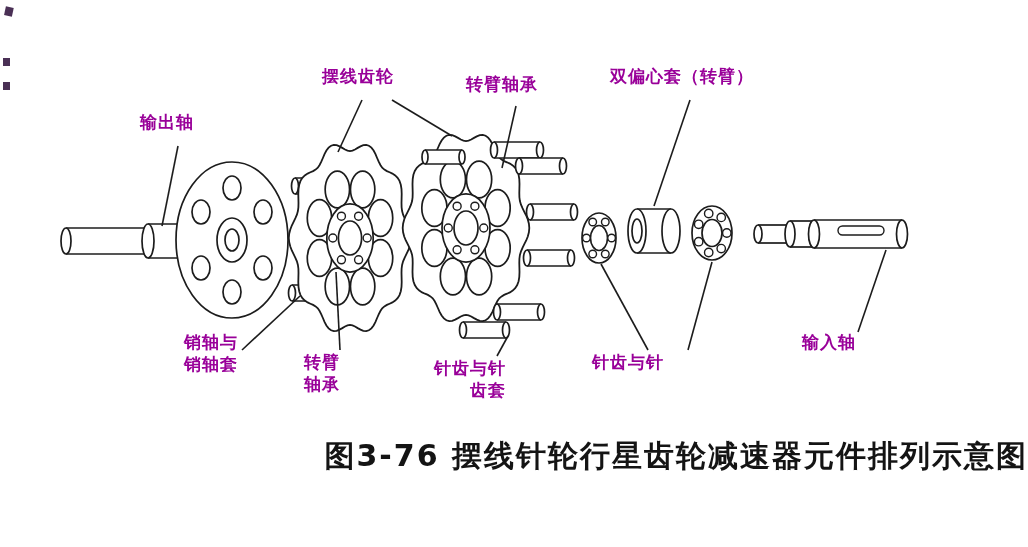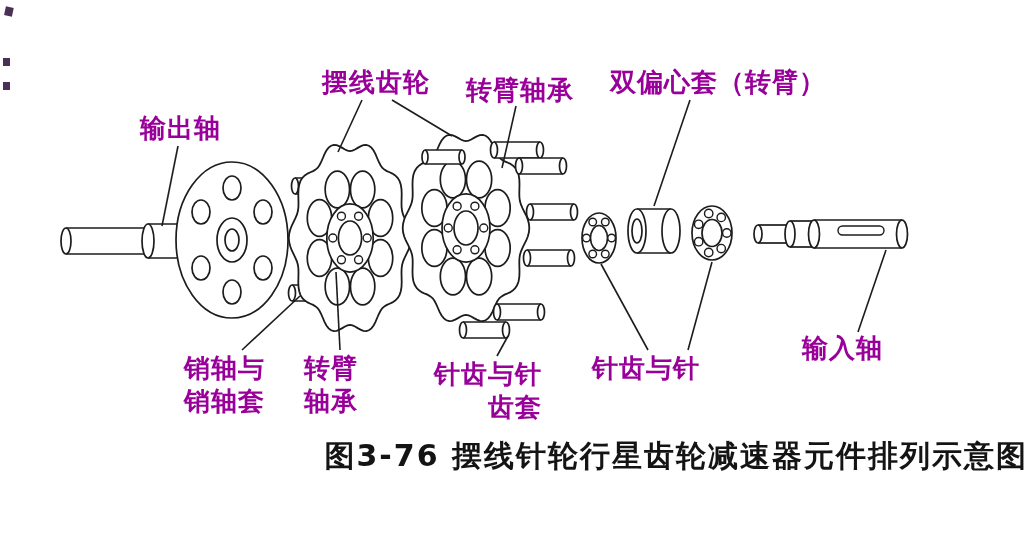--- a/index.html
+++ b/index.html
@@ -9,21 +9,21 @@
     --line-color:#1c1c1c;
   }
   html,body{ width:1028px; height:547px; background:#ffffff; overflow:hidden;
     font-family:"DejaVu Sans","Liberation Sans",sans-serif; }
   .stage{ position:relative; width:1028px; height:547px; background:#fff; }
   svg{ position:absolute; left:0; top:0; width:1028px; height:547px; }
   .lbl{
     position:absolute;
     color:var(--label-color);
     font-weight:bold;
-    font-size:26px;
+    font-size:17px;
     line-height:1.28;
     letter-spacing:1px;
     white-space:pre-line;
     user-select:none;
   }
   .lbl.center{ text-align:right; }
   .caption{
     position:absolute; left:0; top:436px; width:100%;
     text-align:right;
     color:var(--caption-color);
@@ -213,21 +213,21 @@
         <line x1="648" y1="350" x2="601" y2="264" stroke="#1c1c1c" stroke-width="1.6"></line>
         <line x1="688" y1="350" x2="712" y2="262" stroke="#1c1c1c" stroke-width="1.6"></line>
         <line x1="858" y1="332" x2="886" y2="250" stroke="#1c1c1c" stroke-width="1.6"></line>
       </g>
     </svg>
 
   <div class="lbl" style="left:140px;top:112px">输出轴</div>
   <div class="lbl" style="left:322px;top:66px">摆线齿轮</div>
   <div class="lbl" style="left:466px;top:74px">转臂轴承</div>
   <div class="lbl" style="left:610px;top:66px">双偏心套（转臂）</div>
-  <div class="lbl" style="left:184px;top:352px">销轴与
+  <div class="lbl" style="left:184px;top:332px">销轴与
 销轴套</div>
   <div class="lbl" style="left:304px;top:352px">转臂
 轴承</div>
   <div class="lbl center" style="left:434px;top:358px">针齿与针
 齿套</div>
   <div class="lbl" style="left:592px;top:352px">针齿与针</div>
   <div class="lbl" style="left:802px;top:332px">输入轴</div>
 
   <div class="caption">图3-76 摆线针轮行星齿轮减速器元件排列示意图</div>
 </div>

